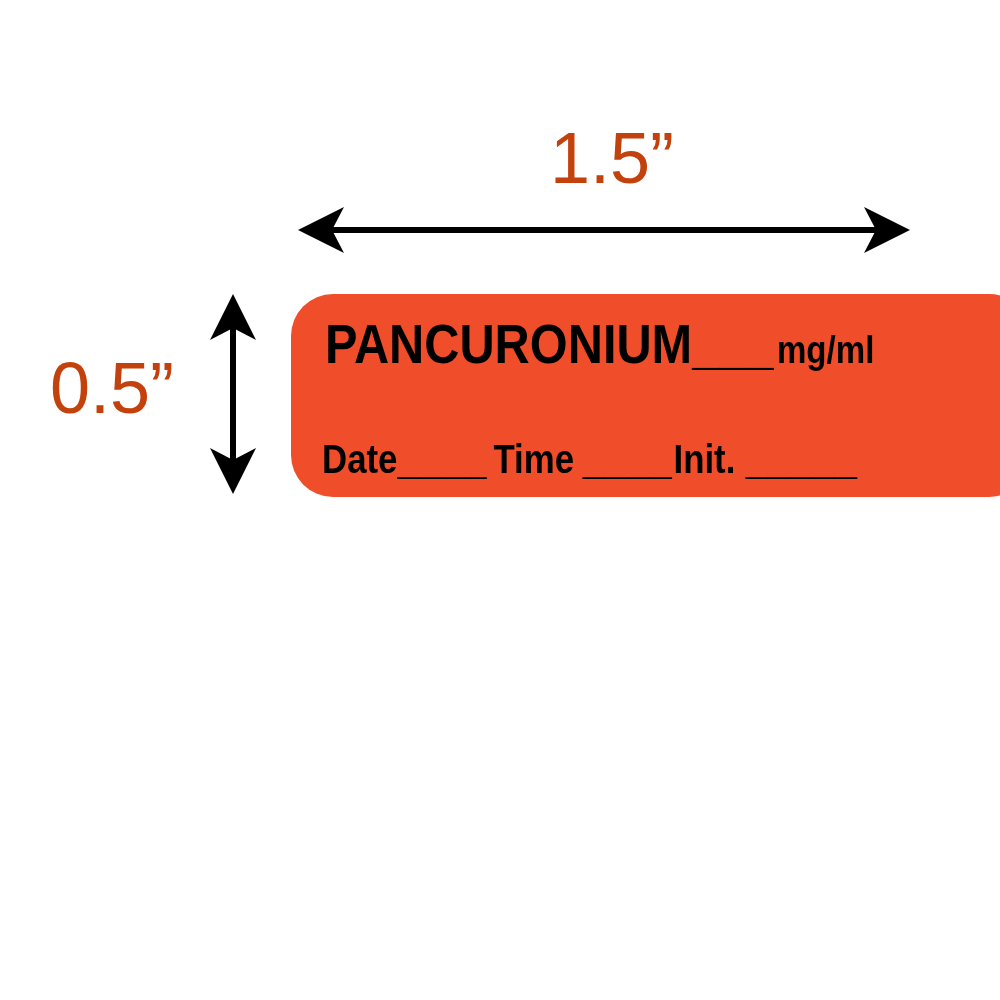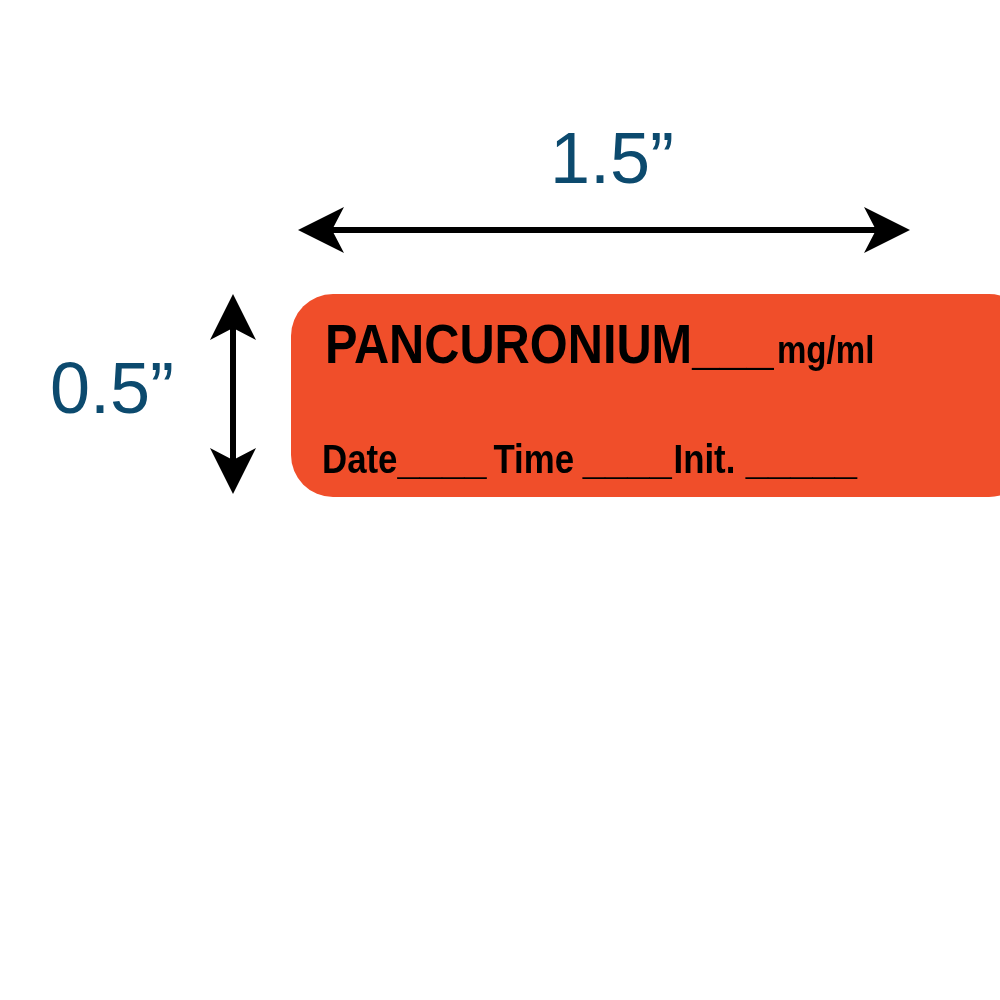--- a/index.html
+++ b/index.html
@@ -12,21 +12,21 @@
     width: 1000px;
     height: 1000px;
     background: #ffffff;
     overflow: hidden;
     font-family: "Liberation Sans", sans-serif;
   }
 
   
   .dim-value {
     position: absolute;
-    color: #0c4a6e;
+    color: #c2410c;
     font-size: 72px;
     line-height: 1;
     font-weight: 400;
     font-family: "Liberation Sans", sans-serif;
   }
   .dim-value.h {
     left: 462px;
     top: 122px;
     width: 300px;
     text-align: center;

